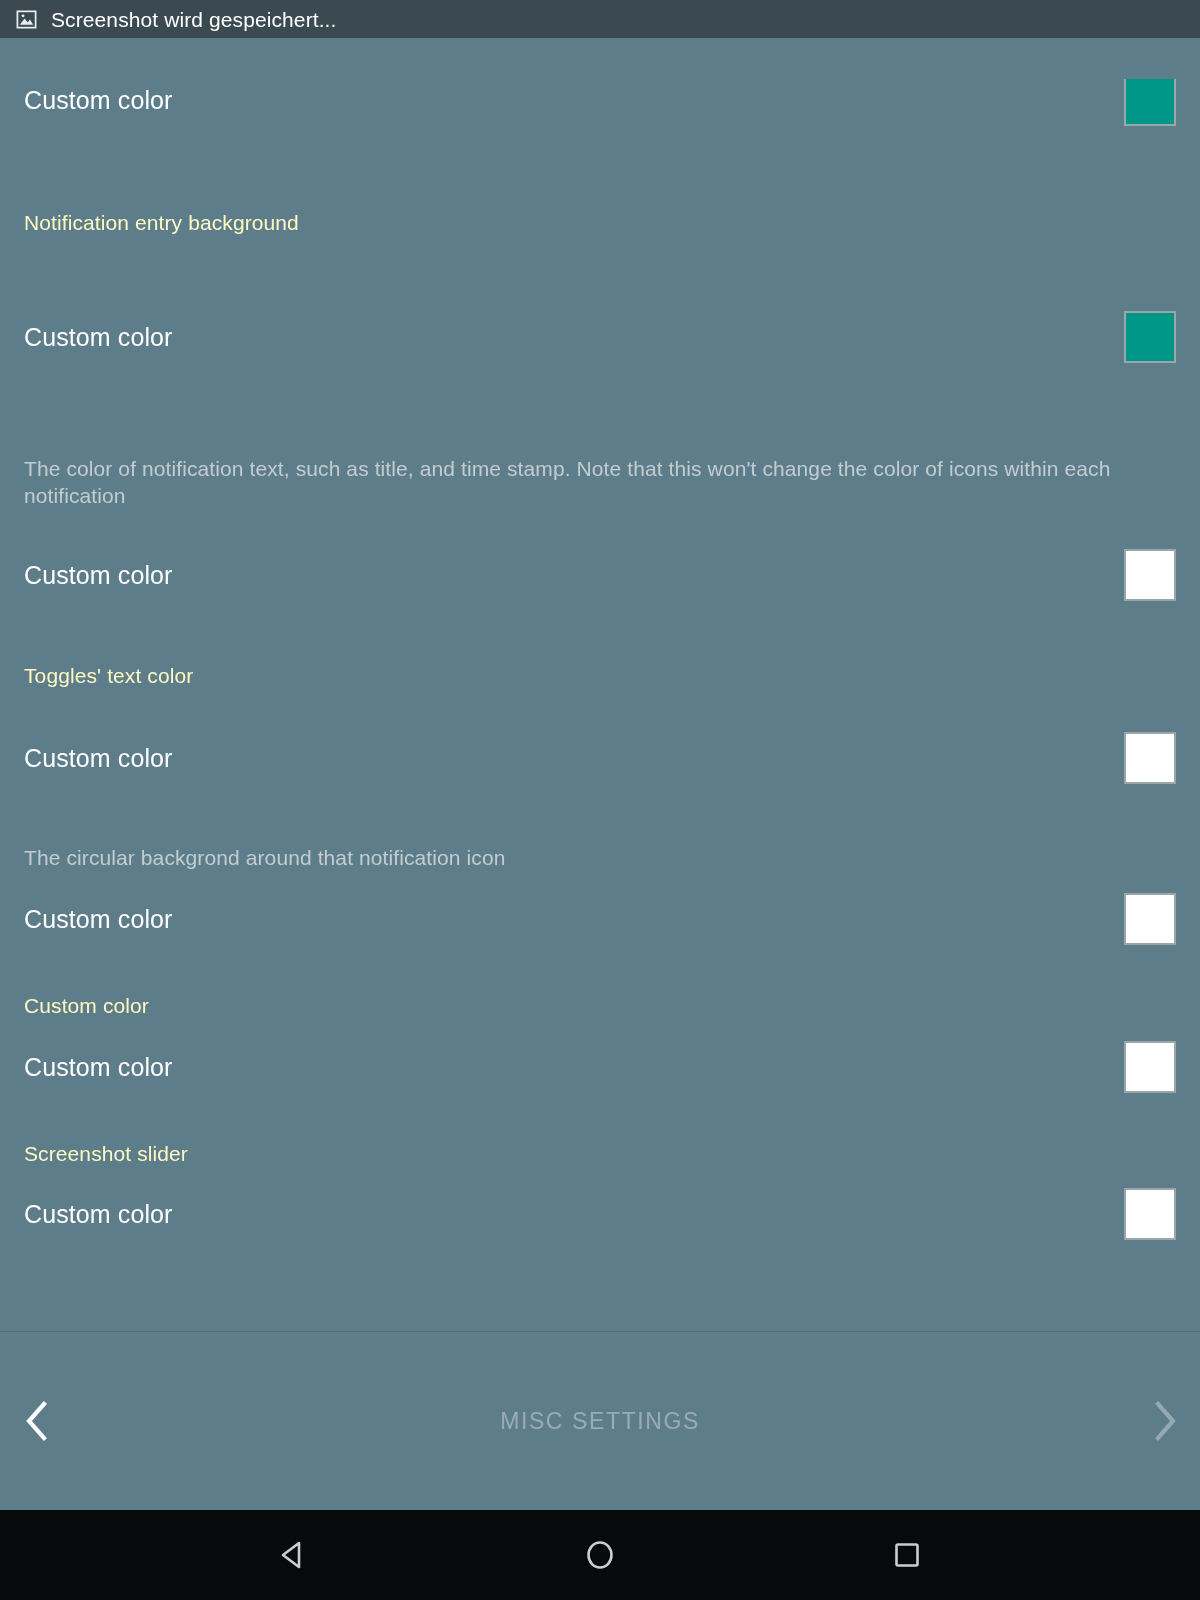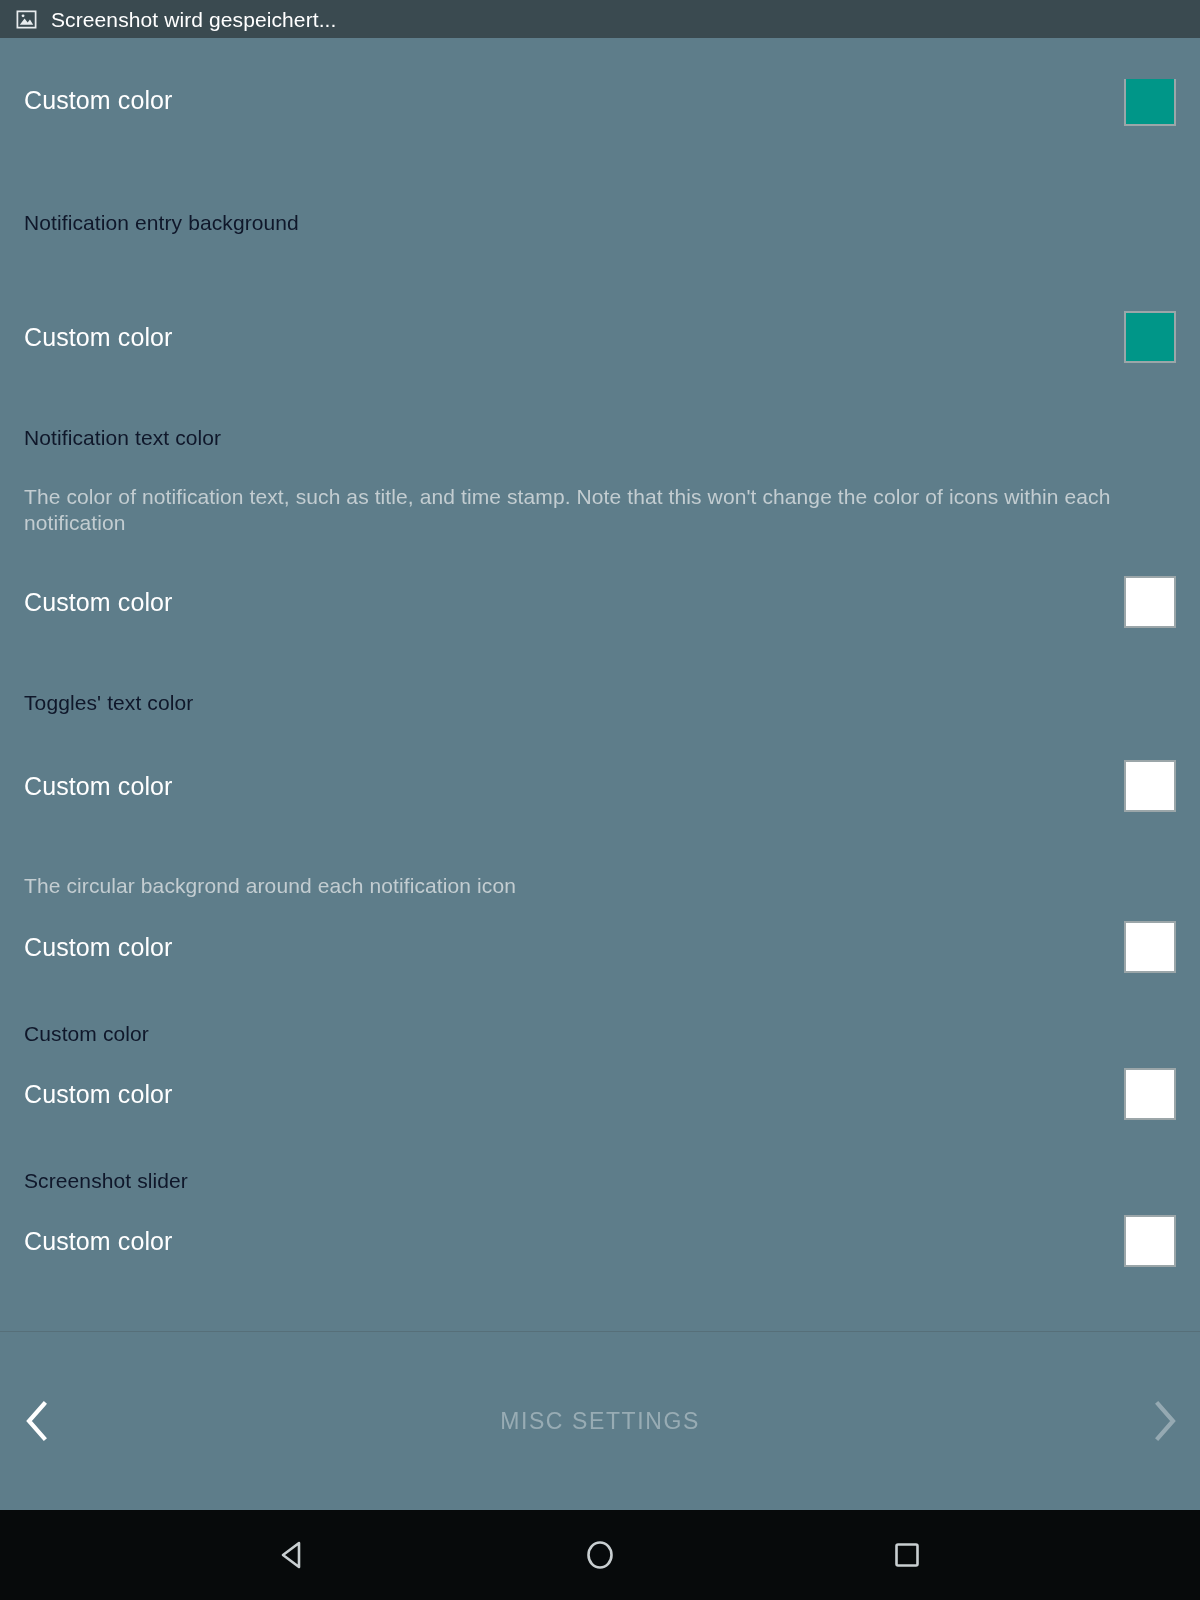--- a/index.html
+++ b/index.html
@@ -76,21 +76,21 @@
     letter-spacing: 0.1px;
   }
   .swatch {
     width: 52px;
     height: 52px;
     border: 2px solid #9ba6a9;
     flex: 0 0 auto;
   }
 
   .section-title {
-    color: #0f172a;
+    color: #fef9c3;
     font-size: 21px;
     line-height: 1.3;
     letter-spacing: 0.1px;
   }
   .section-desc {
     color: #c3cdd1;
     font-size: 21px;
     line-height: 1.28;
     letter-spacing: 0.1px;
     max-width: 1114px;
@@ -183,41 +183,40 @@
     <div class="section-title">Notification entry background</div>
     <div class="gap-b"></div>
     <div class="gap-c"></div>
     <div class="row">
       <span class="row-label">Custom color</span>
       <span class="swatch" style="background:#009688"></span>
     </div>
 
     <div class="gap-d"></div>
 
-    <div class="section-title">Notification text color</div>
     <div class="gap-b"></div>
     <div class="section-desc">The color of notification text, such as title, and time stamp. Note that this won't change the color of icons within each notification</div>
     <div class="gap-e"></div>
     <div class="row">
       <span class="row-label">Custom color</span>
       <span class="swatch" style="background:#ffffff"></span>
     </div>
 
     <div class="gap-d"></div>
 
     <div class="section-title">Toggles' text color</div>
     <div class="gap-c"></div>
     <div class="row">
       <span class="row-label">Custom color</span>
       <span class="swatch" style="background:#ffffff"></span>
     </div>
 
     <div class="gap-d"></div>
 
-    <div class="section-desc">The circular backgrond around each notification icon</div>
+    <div class="section-desc">The circular backgrond around that notification icon</div>
     <div class="gap-f"></div>
     <div class="row">
       <span class="row-label">Custom color</span>
       <span class="swatch" style="background:#ffffff"></span>
     </div>
 
     <div class="gap-g"></div>
 
     <div class="section-title">Custom color</div>
     <div class="gap-f"></div>

